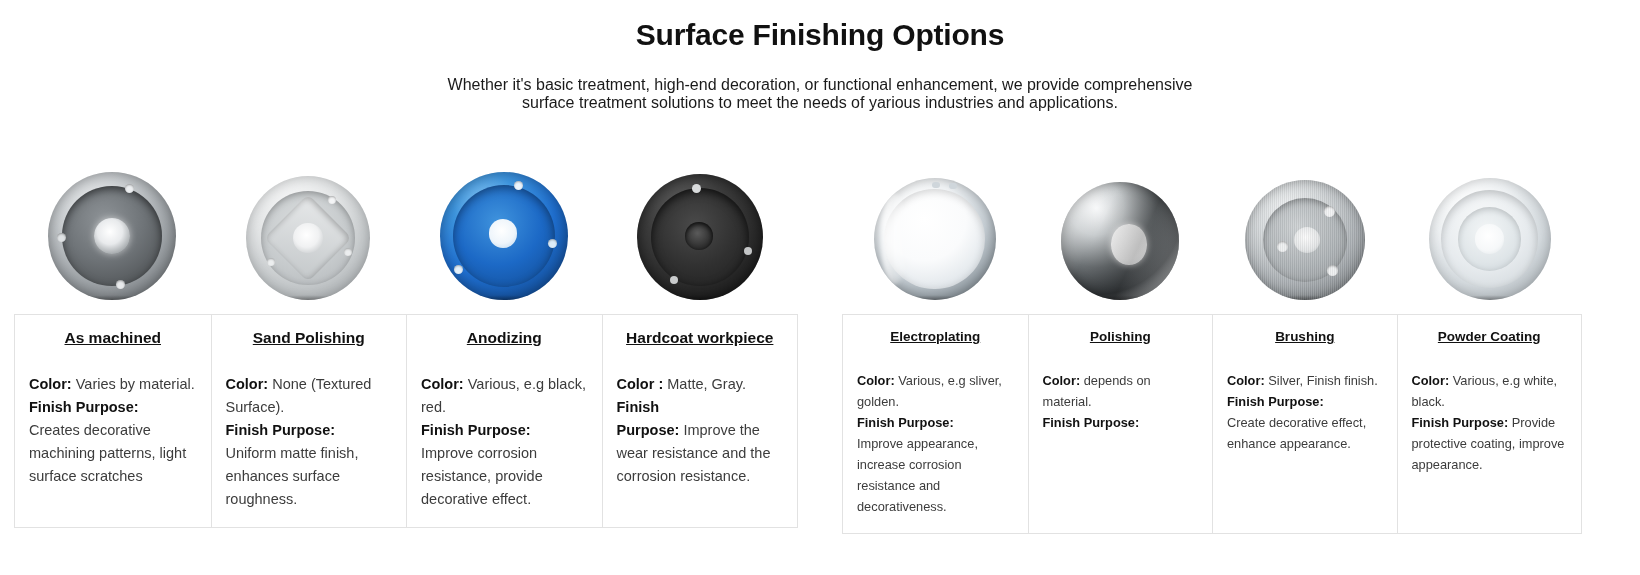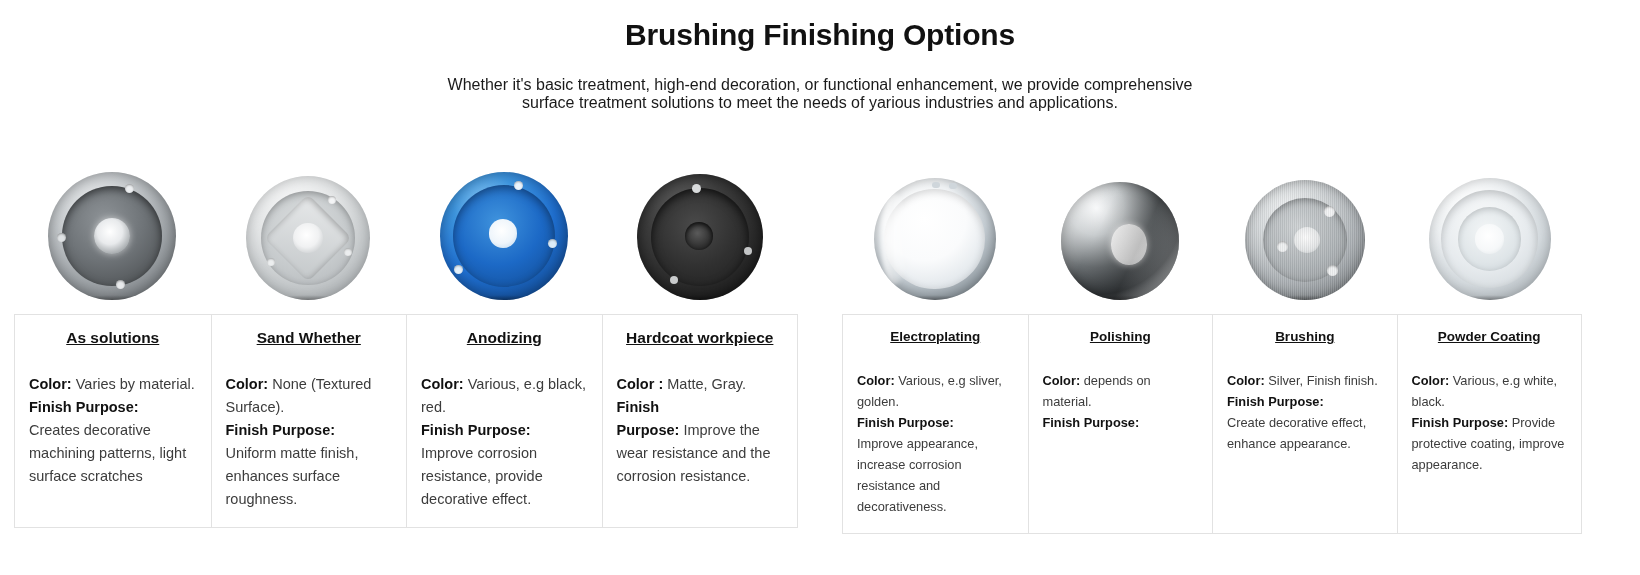--- a/index.html
+++ b/index.html
@@ -112,21 +112,21 @@
   .card-body { color: #3c3c3c; }
   .group-left  .card-body { font-size: 14.5px; line-height: 23px; }
   .group-right .card-body { font-size: 12.8px; line-height: 21px; }
 
   .lbl { font-weight: bold; color: #111111; }
 </style>
 </head>
 <body>
 
 <div class="header">
-  <h1 class="page-title">Brushing Finishing Options</h1>
+  <h1 class="page-title">Surface Finishing Options</h1>
   <p class="page-subtitle">Whether it's basic treatment, high-end decoration, or functional enhancement, we provide comprehensive surface treatment solutions to meet the needs of yarious industries and applications.</p>
 </div>
 
 <div class="groups">
 
   <div class="group group-left">
 
     <div class="img-row">
 
       <div class="img-cell">
@@ -205,33 +205,33 @@
             <div class="bolt" style="left:85%;top:58%;width:8px;height:8px;background:#c4c6c7;"></div>
           </div>
         </div>
       </div>
 
     </div>
 
     <div class="cards">
 
       <div class="card">
-        <div class="card-title">As solutions</div>
+        <div class="card-title">As machined</div>
         <div class="card-body">
           <span class="lbl">Color:</span>
           <span>Varies by material.</span>
           <br>
           <span class="lbl">Finish Purpose:</span>
           <br>
           <span>Creates decorative machining patterns, light surface scratches</span>
         </div>
       </div>
 
       <div class="card">
-        <div class="card-title">Sand Whether</div>
+        <div class="card-title">Sand Polishing</div>
         <div class="card-body">
           <span class="lbl">Color:</span>
           <span>None (Textured Surface).</span>
           <br>
           <span class="lbl">Finish Purpose:</span>
           <br>
           <span>Uniform matte finish, enhances surface roughness.</span>
         </div>
       </div>
 

